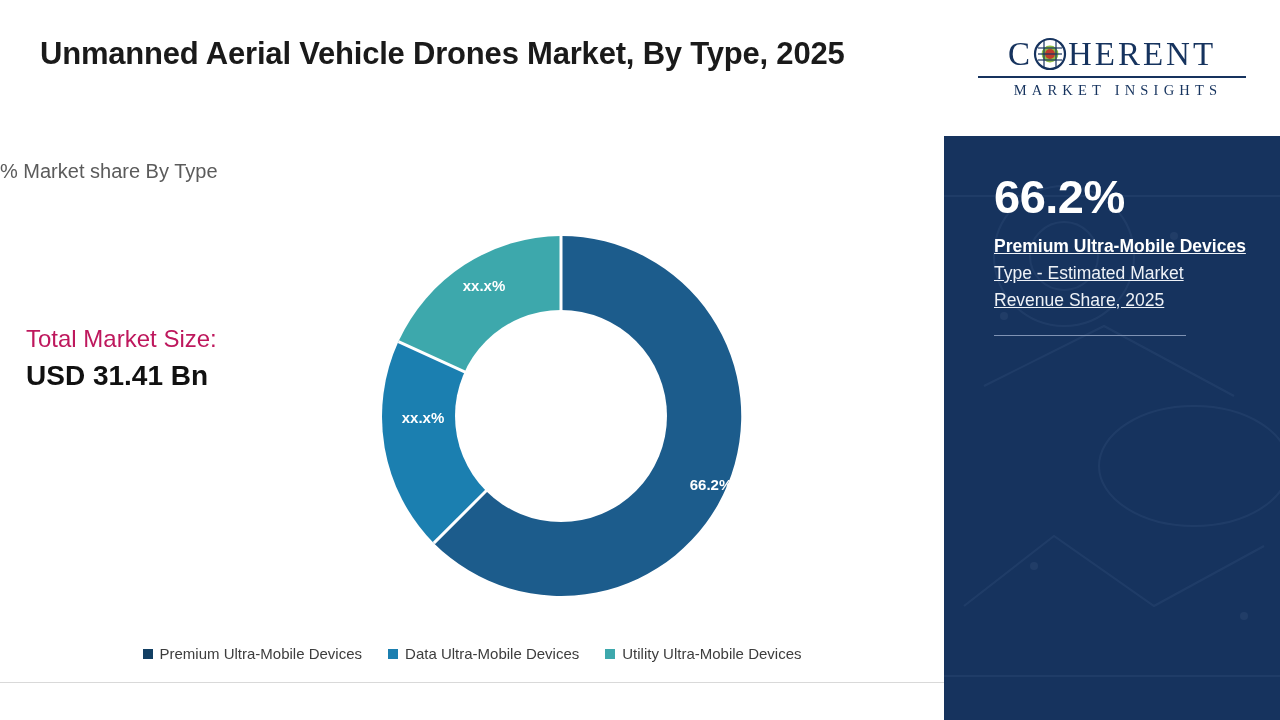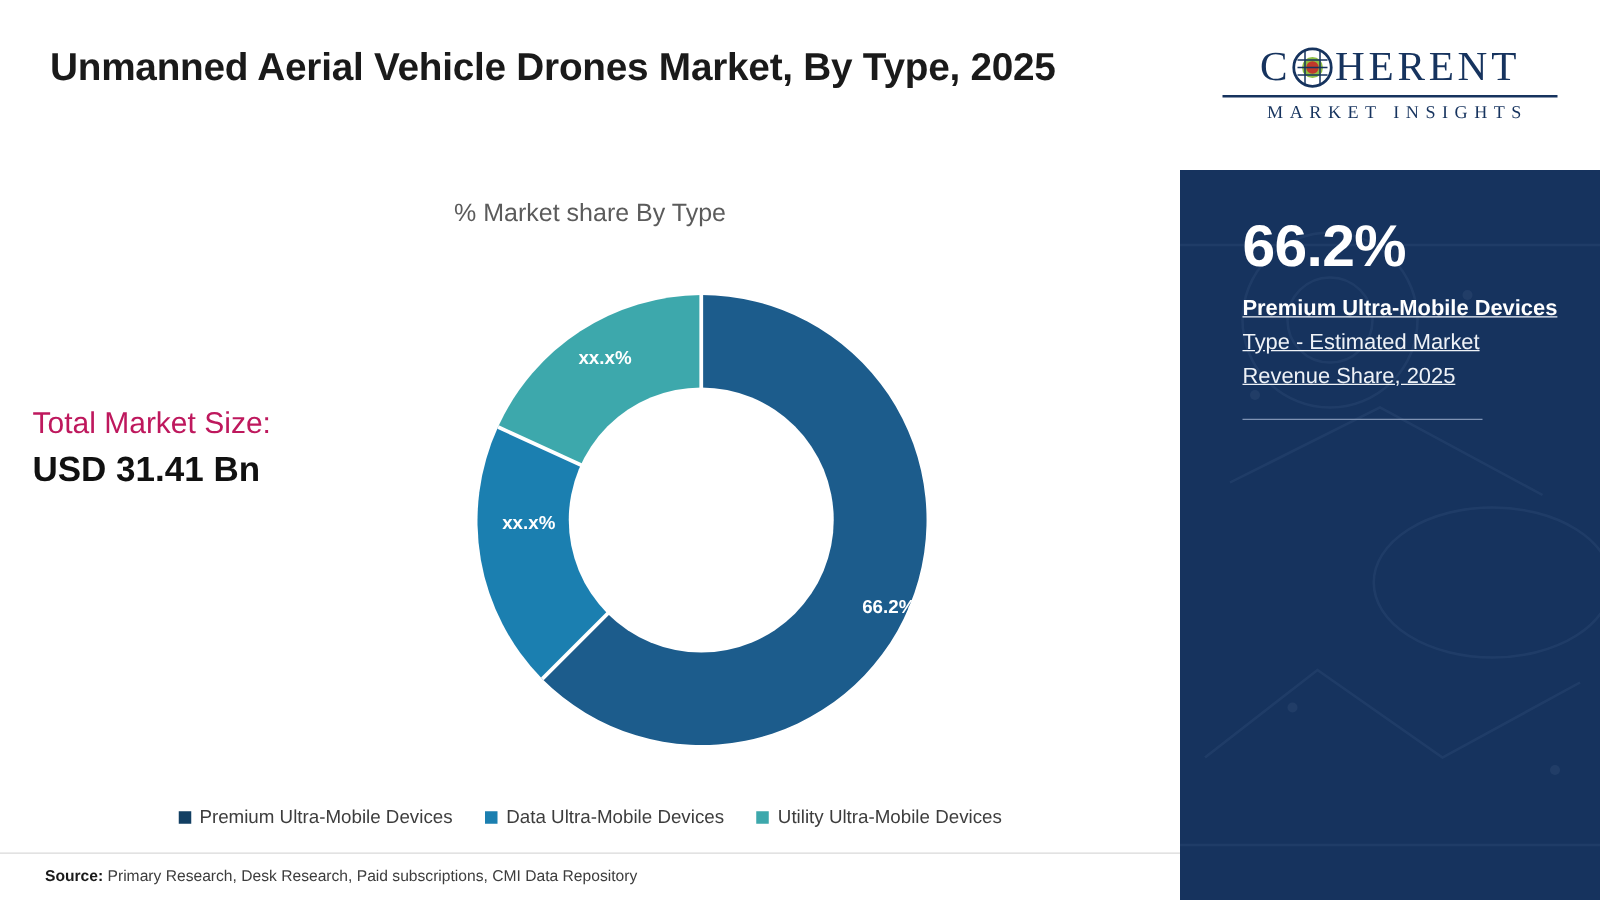--- a/index.html
+++ b/index.html
@@ -36,21 +36,21 @@
     font-weight: bold;
     color: #1a1a1a;
     line-height: 1.42;
     letter-spacing: -0.2px;
   }
   .subtitle {
     position: absolute;
     top: 160px;
     left: 0;
     width: 944px;
-    text-align: center;
+    text-align: left;
     font-size: 20px;
     color: #5b5b5b;
   }
   .total-label {
     position: absolute;
     left: 26px;
     top: 325px;
     font-size: 24px;
     color: #be185d;
   }
@@ -269,23 +269,20 @@
         <span class="legend-swatch" style="background:#1b7fb0"></span>
         <span>Data Ultra-Mobile Devices</span>
       </div>
       <div class="legend-item">
         <span class="legend-swatch" style="background:#3da8ac"></span>
         <span>Utility Ultra-Mobile Devices</span>
       </div>
     </div>
 
     <div class="source-divider"></div>
-    <div class="source">
-      <b>Source:</b><span> Primary Research, Desk Research, Paid subscriptions, CMI Data Repository</span>
-    </div>
   </div>
 
   <div class="vsep"></div>
 
   <div class="right">
 
     <div class="logo-box">
       <div class="logo-main">
         <span>C</span>
         <span class="logo-o">

